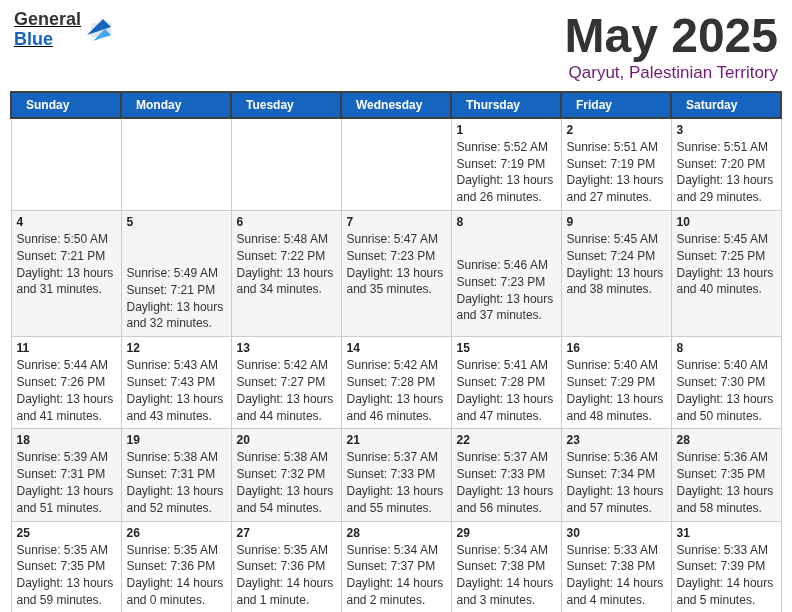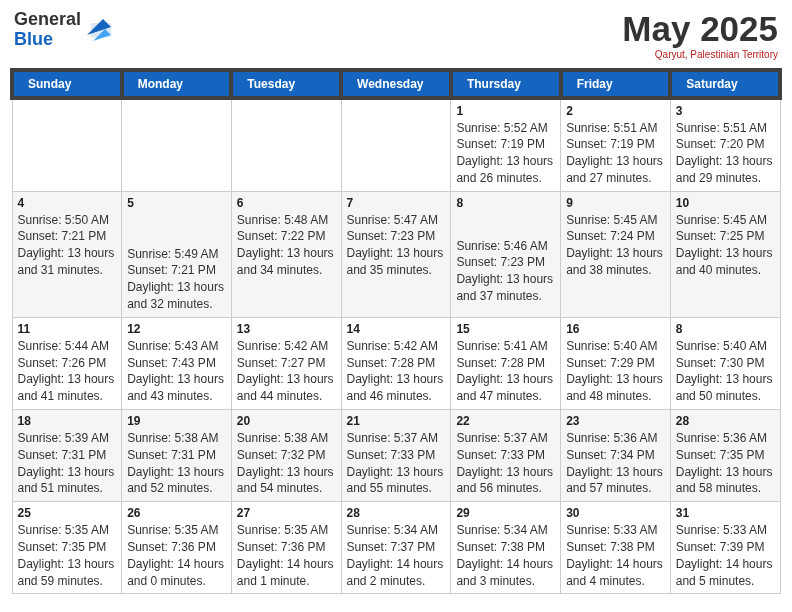--- a/index.html
+++ b/index.html
@@ -13,60 +13,61 @@
     .header {
       display: flex;
       justify-content: space-between;
       align-items: flex-start;
       margin-bottom: 8px;
       padding: 0 4px;
     }
     .logo {
       display: flex;
       align-items: flex-start;
+      text-decoration: underline;
     }
     .logo-text {
       font-size: 18px;
       font-weight: bold;
       line-height: 1.1;
     }
     .logo-text .general { color: #333; }
     .logo-text .blue { color: #1565C0; }
     .logo-icon {
       width: 30px;
       height: 30px;
       margin-left: 2px;
     }
     .title-section {
       text-align: right;
     }
     .month-title {
-      font-size: 35px;
+      font-size: 48px;
       font-weight: bold;
       color: #333;
       line-height: 1.1;
     }
     .location {
-      font-size: 10px;
-      color: #b91c1c;
+      font-size: 17px;
+      color: #701a75;
       margin-left: 8px;
     }
     .calendar {
       width: 100%;
       border-collapse: collapse;
       font-size: 10.5px;
     }
     .calendar th {
       background: #1565C0;
       color: #fff;
       text-align: left;
       padding: 5px 14px;
       font-size: 12px;
       font-weight: bold;
-      border: 4px solid #404040;
+      border: 2px solid #404040;
     }
     .calendar td {
       border: 1px solid #ccc;
       vertical-align: top;
       padding: 4px 5px;
       width: 110px;
       height: 90px;
       background: #fff;
     }
     .calendar tr:nth-child(even) td {

